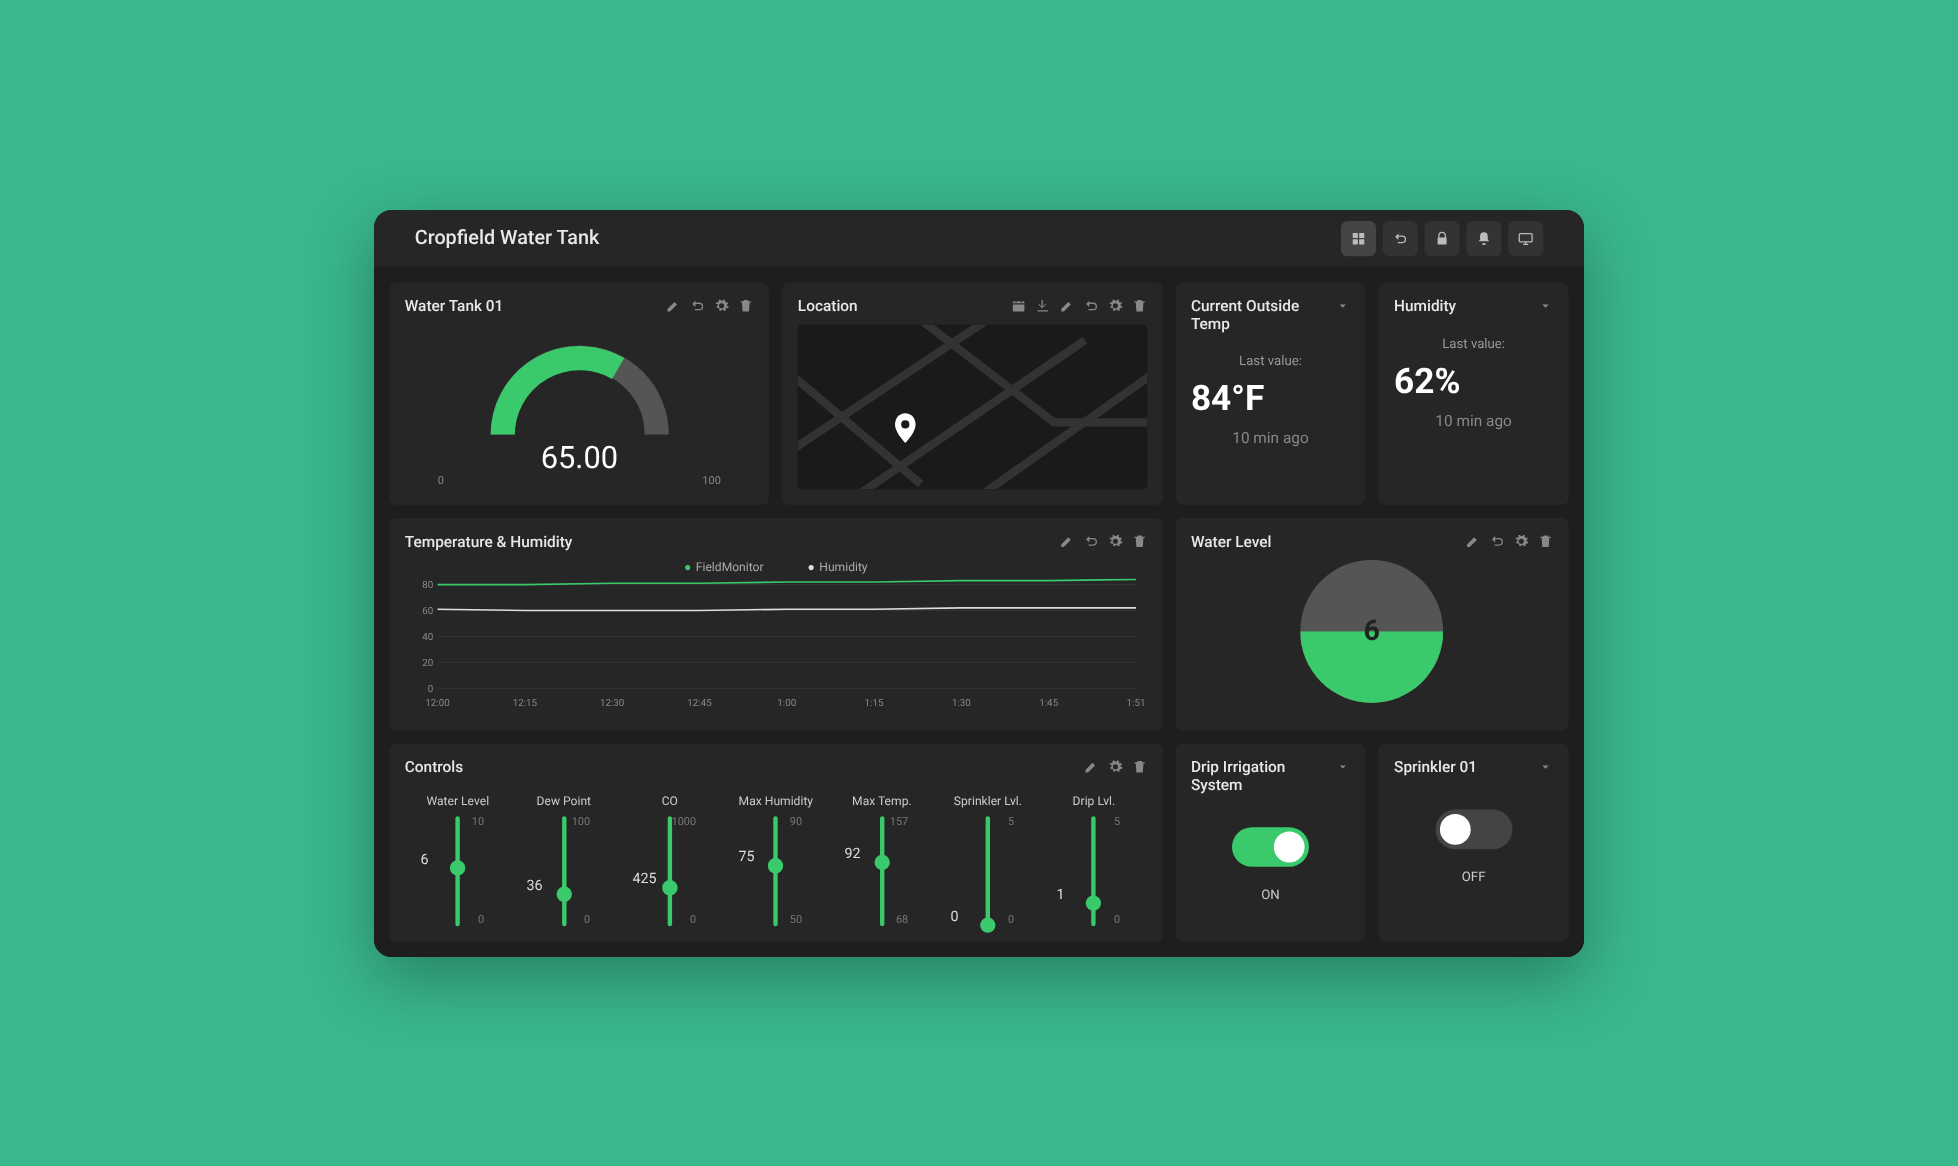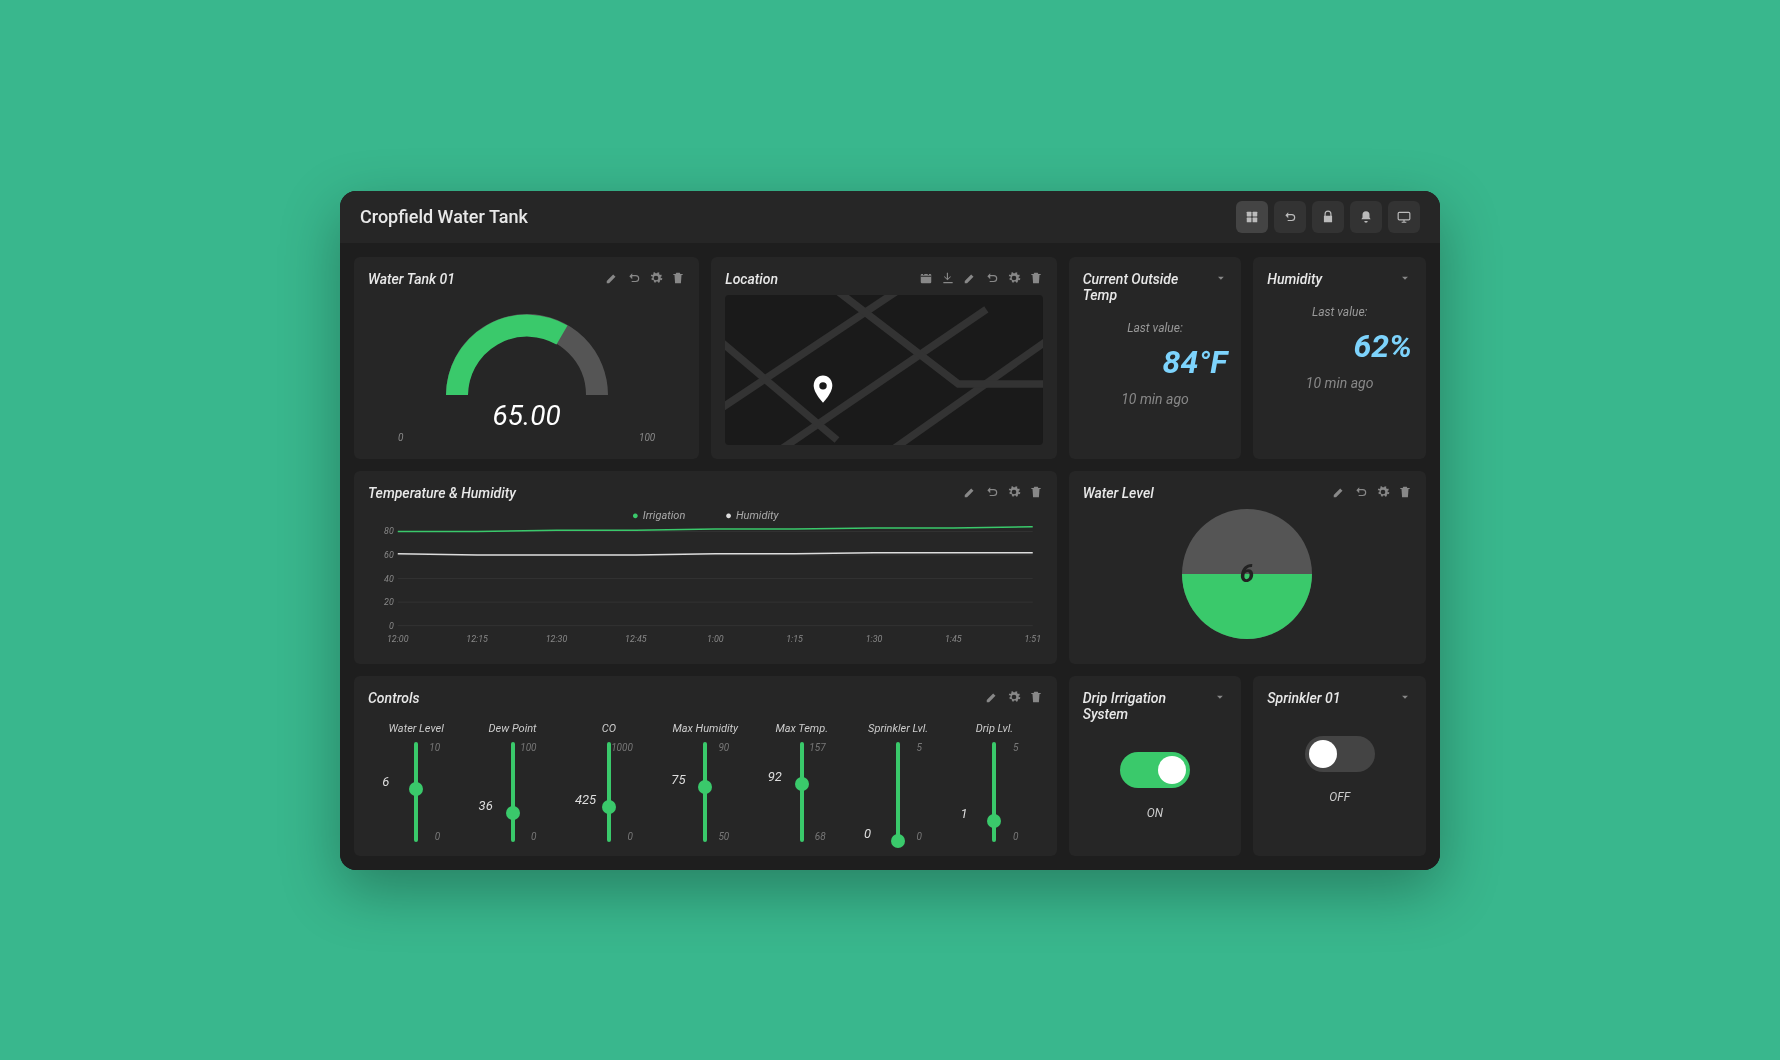--- a/index.html
+++ b/index.html
@@ -29,21 +29,21 @@
 .logo { display: flex; align-items: center; gap: 8px; color: #3ac96b; font-weight: 700; font-size: 15px; }
 .logo svg { width: 18px; height: 18px; }
 .nav { display: flex; margin-left: 180px; }
 .nav-item { padding: 14px 20px; color: #aaa; font-size: 14px; cursor: pointer; }
 .nav-item.active { background: #2a2a2a; color: #eee; }
 .datetime { margin-left: auto; color: #ccc; font-size: 13px; }
 .datetime span { margin-left: 10px; }
 .subbar {
   display: flex;
   align-items: center;
-  padding: 10px 20px;
+  padding: 10px 37px;
   background: #262626;
 }
 .page-title { color: #e8e8e8; font-size: 18px; font-weight: 500; }
 .header-actions { margin-left: auto; display: flex; gap: 6px; }
 .icon-btn {
   width: 32px; height: 32px;
   background: #333;
   border-radius: 6px;
   display: flex;
   align-items: center;
@@ -57,38 +57,37 @@
   grid-template-columns: 1fr 1fr 0.5fr 0.5fr;
   gap: 12px;
   padding: 14px;
   background: #1e1e1e;
 }
 .card {
   background: #262626;
   border-radius: 6px;
   padding: 14px;
   position: relative;
-  font-style: italic;
 }
 .card-header {
   display: flex;
   align-items: flex-start;
   justify-content: space-between;
   margin-bottom: 8px;
 }
 .card-title { color: #e8e8e8; font-size: 14px; font-weight: 500; }
 .card-icons { display: flex; gap: 8px; color: #888; }
 .card-icons svg { width: 14px; height: 14px; cursor: pointer; }
 .chevron { color:#888; cursor:pointer; }
 .gauge-wrap { text-align: center; }
 .gauge-value { color: #fff; font-size: 28px; font-weight: 400; margin-top: -10px; }
 .gauge-labels { display: flex; justify-content: space-between; padding: 0 30px; color: #888; font-size: 10px; }
 .map-box { height: 150px; background: #1a1a1a; border-radius: 4px; position: relative; overflow: hidden; margin-top: 4px; }
 .kpi-label { color: #999; font-size: 12px; text-align: center; margin-top: 18px; }
-.kpi-value { color: #7dd3fc; font-size: 32px; font-weight: 700; text-align: right; margin: 8px 0; }
+.kpi-value { color: #ffffff; font-size: 32px; font-weight: 700; text-align: left; margin: 8px 0; }
 .kpi-time { color: #888; font-size: 14px; text-align: center; margin-top: 10px; }
 .wide2 { grid-column: span 2; }
 .chart-legend { display:flex; justify-content:center; gap:40px; font-size:11px; color:#aaa; margin:8px 0 4px; }
 .chart-legend span::before { content:"●"; margin-right:4px; }
 .leg-temp::before { color:#3ac96b; }
 .leg-hum::before { color:#ddd; }
 .controls-row { display:flex; justify-content:space-around; padding-top:8px; }
 .ctrl { text-align:center; width:72px; }
 .ctrl-label { color:#ccc; font-size:11px; margin-bottom:6px; height:14px; }
 .slider-wrap { position:relative; height:100px; display:flex; flex-direction:column; align-items:center; }
@@ -262,21 +261,21 @@
             </svg>
           <svg class="ico" viewBox="0 0 24 24">
               <path d="M12 8a4 4 0 100 8 4 4 0 000-8zm9 4l2 1-1 3-2-1a9 9 0 01-2 2l1 2-3 1-1-2a9 9 0 01-3 0l-1 2-3-1 1-2a9 9 0 01-2-2l-2 1-1-3 2-1a9 9 0 010-3L3 9l1-3 2 1a9 9 0 012-2L7 3l3-1 1 2a9 9 0 013 0l1-2 3 1-1 2a9 9 0 012 2l2-1 1 3-2 1a9 9 0 010 3z"></path>
             </svg>
           <svg class="ico" viewBox="0 0 24 24">
               <path d="M6 7h12l-1 14H7L6 7zm3-4h6l1 2h4v2H4V5h4l1-2z"></path>
             </svg>
         </div>
       </div>
       <div class="chart-legend">
-        <span class="leg-temp">Irrigation</span>
+        <span class="leg-temp">FieldMonitor</span>
         <span class="leg-hum">Humidity</span>
       </div>
       <svg id="line-chart" viewBox="0 0 680 120" width="100%" height="120">
           <line x1="30" y1="100" x2="670" y2="100" stroke="#333" stroke-width="1"></line>
           <text x="26" y="103" fill="#888" font-size="9" text-anchor="end">0</text>
           <line x1="30" y1="76.25" x2="670" y2="76.25" stroke="#333" stroke-width="1"></line>
           <text x="26" y="79.25" fill="#888" font-size="9" text-anchor="end">20</text>
           <line x1="30" y1="52.5" x2="670" y2="52.5" stroke="#333" stroke-width="1"></line>
           <text x="26" y="55.5" fill="#888" font-size="9" text-anchor="end">40</text>
           <line x1="30" y1="28.75" x2="670" y2="28.75" stroke="#333" stroke-width="1"></line>

